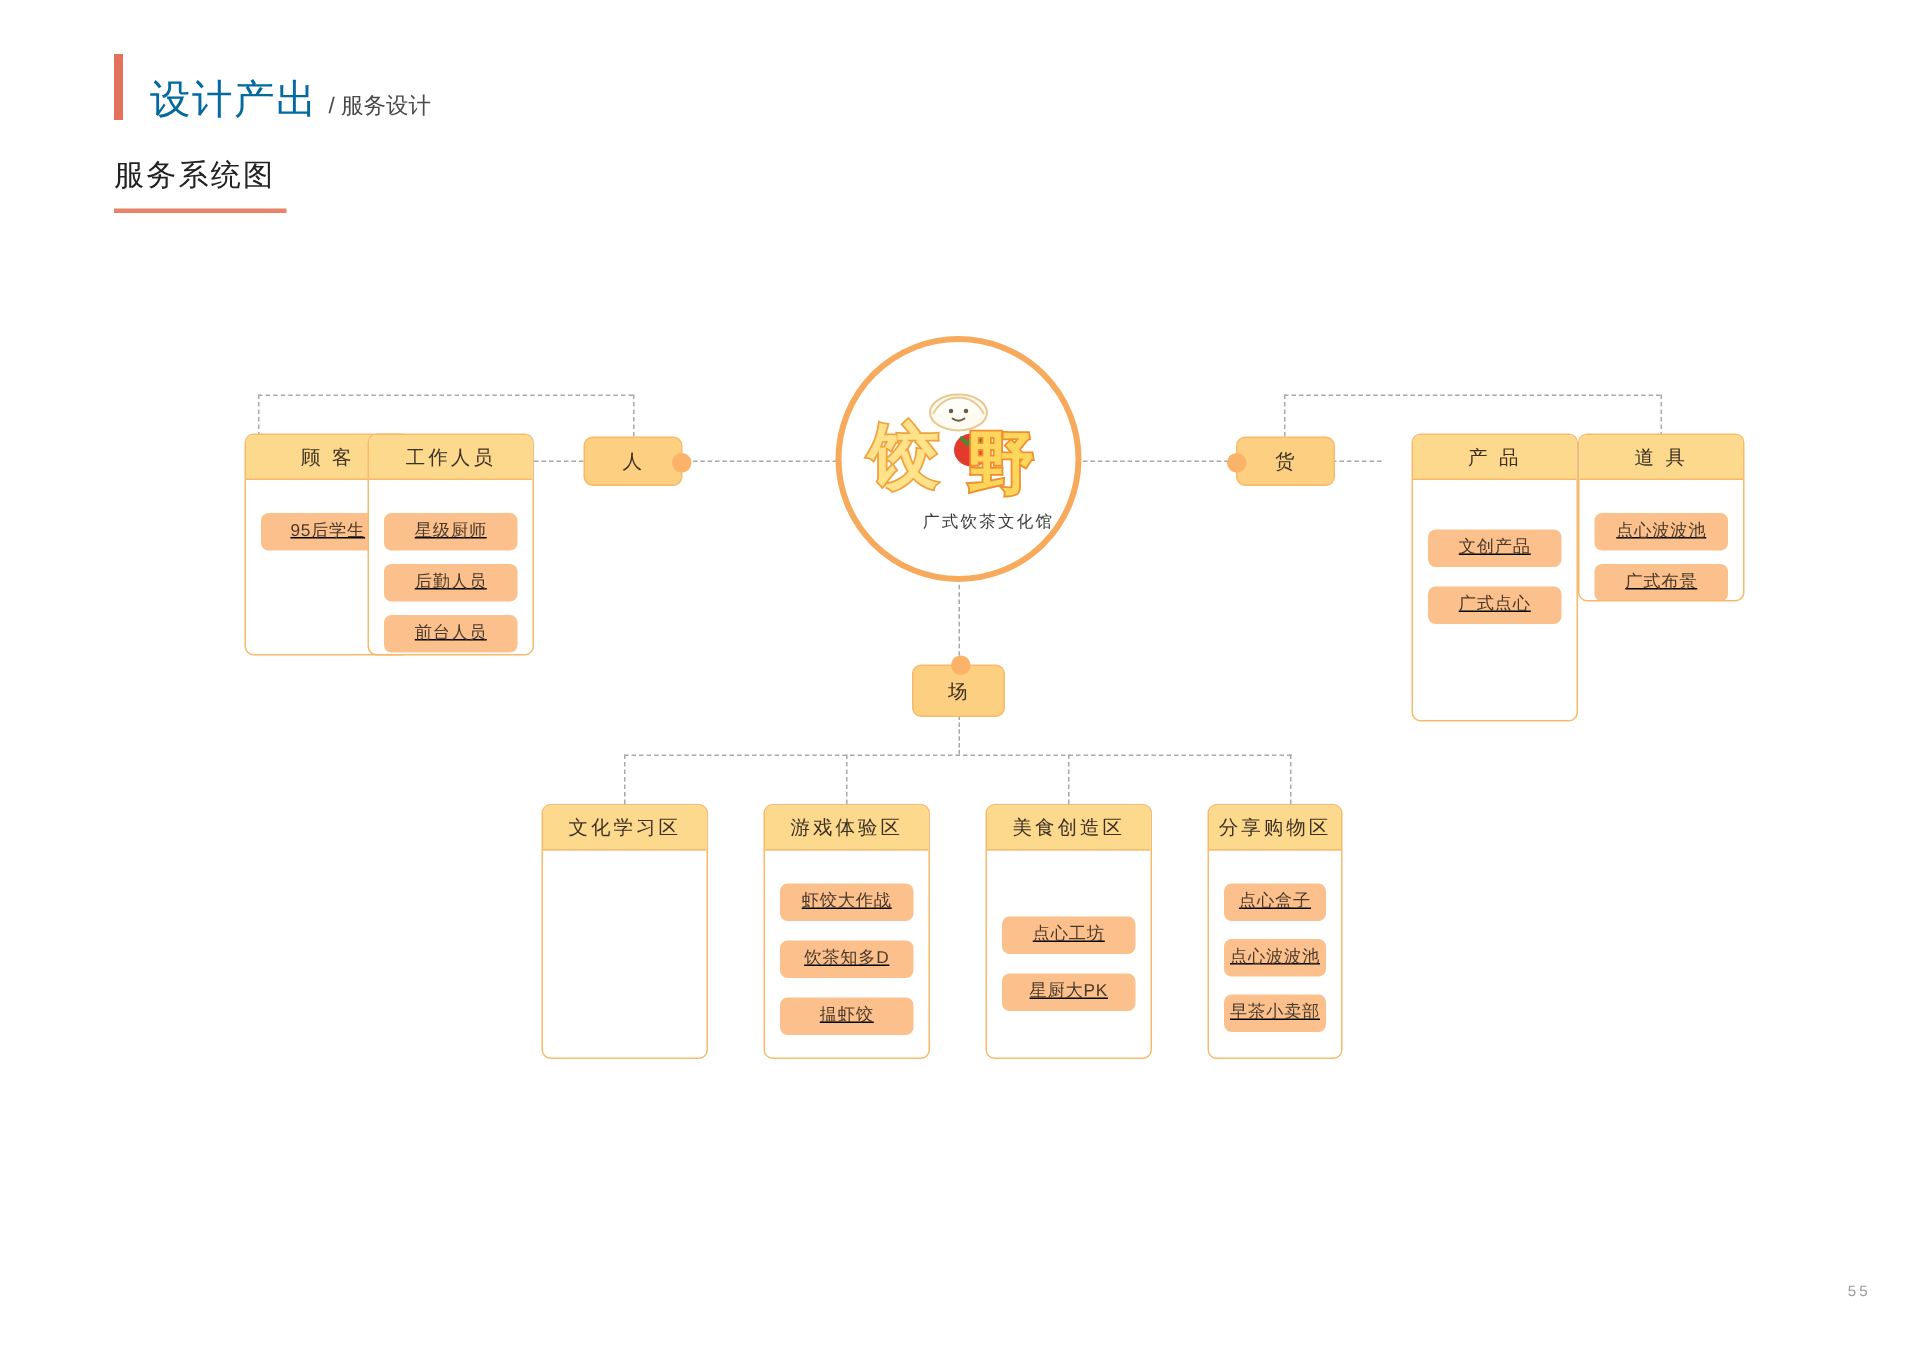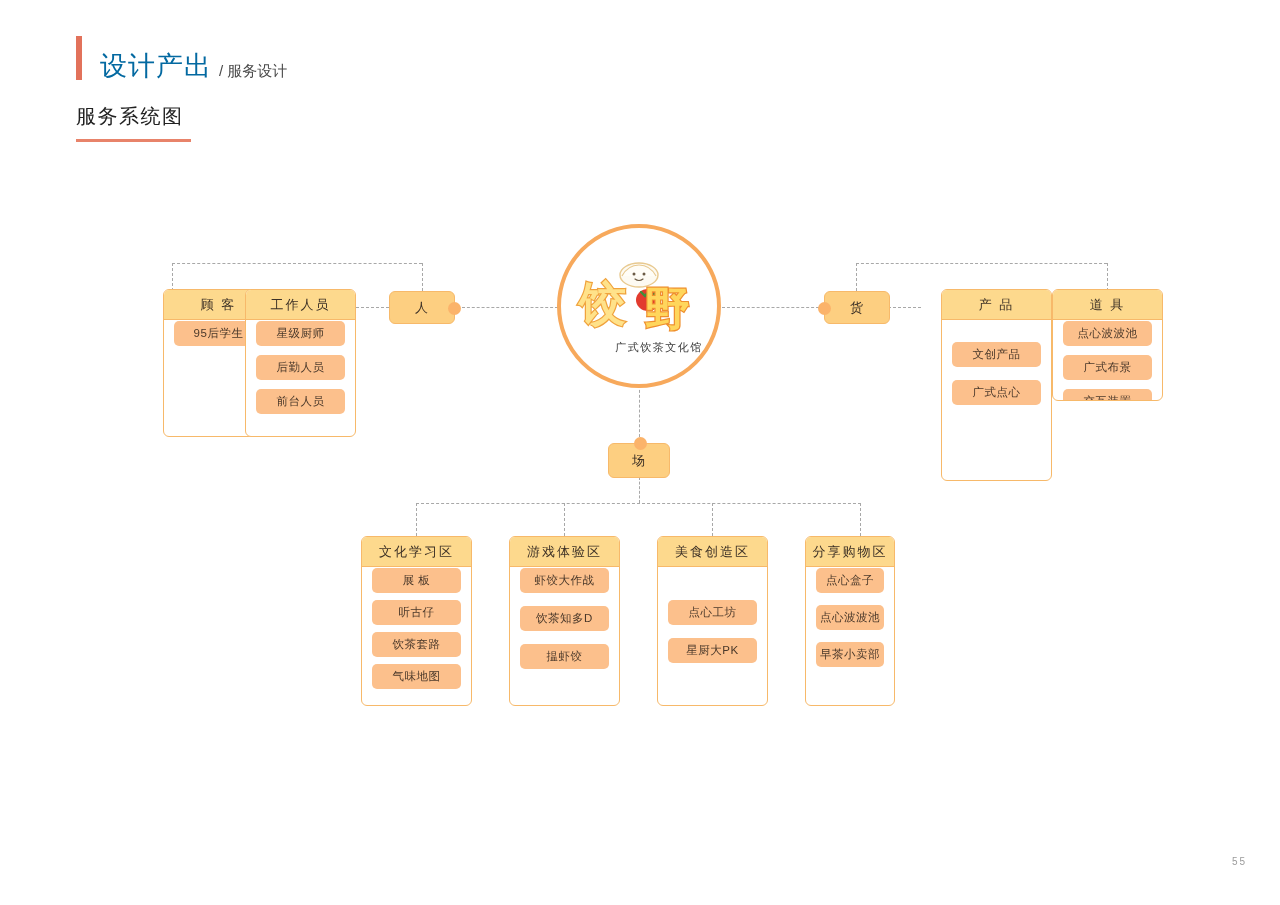--- a/index.html
+++ b/index.html
@@ -40,21 +40,21 @@
   .card-head {
     background: #fdd98d;
     text-align: center;
     font-size: 13px;
     color: #3d3126;
     letter-spacing: 2px;
     line-height: 30px;
     height: 30px;
     border-bottom: 1.4px solid #f7b96a;
   }
-  .card-body { padding: 1px 10px 10px 10px; display: flex; flex-direction: column; gap: 9px; }
+  .card-body { padding: 22px 10px 10px 10px; display: flex; flex-direction: column; gap: 9px; text-decoration: underline; }
   .card-body.center { justify-content: center; }
   .pill {
     background: #fcc08c;
     border-radius: 5px;
     text-align: center;
     font-size: 11.5px;
     color: #4a382a;
     line-height: 25px;
     height: 25px;
     letter-spacing: 0.5px;
@@ -197,26 +197,20 @@
     <div class="card-head">道 具</div>
     <div class="card-body">
       <div class="pill">点心波波池</div>
       <div class="pill">广式布景</div>
       <div class="pill">交互装置</div>
     </div>
   </div>
 
   <div class="card" style="left:361px; top:536px; width:111px; height:170px;">
     <div class="card-head">文化学习区</div>
-    <div class="card-body" style="gap:7px;">
-      <div class="pill">展 板</div>
-      <div class="pill">听古仔</div>
-      <div class="pill">饮茶套路</div>
-      <div class="pill">气味地图</div>
-    </div>
   </div>
 
   <div class="card" style="left:509px; top:536px; width:111px; height:170px;">
     <div class="card-head">游戏体验区</div>
     <div class="card-body" style="gap:13px;">
       <div class="pill">虾饺大作战</div>
       <div class="pill">饮茶知多D</div>
       <div class="pill">揾虾饺</div>
     </div>
   </div>

